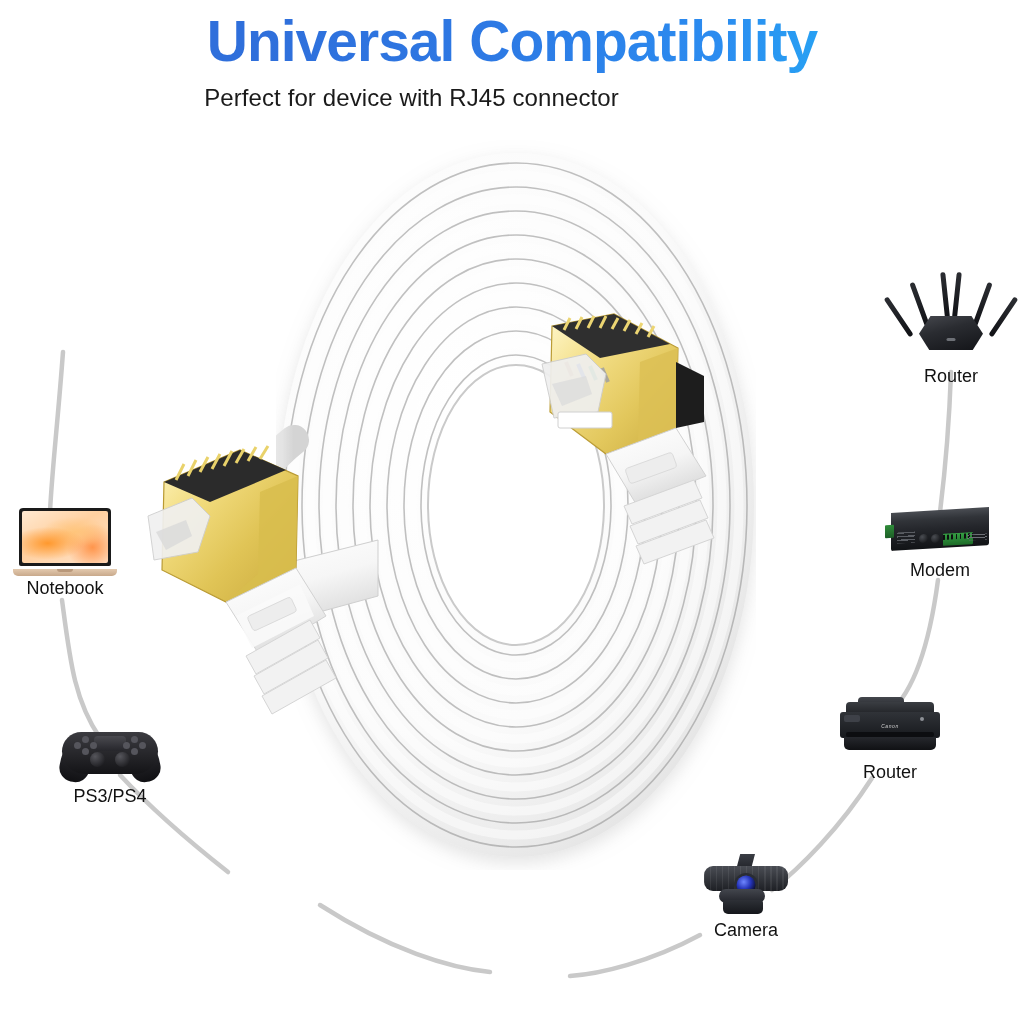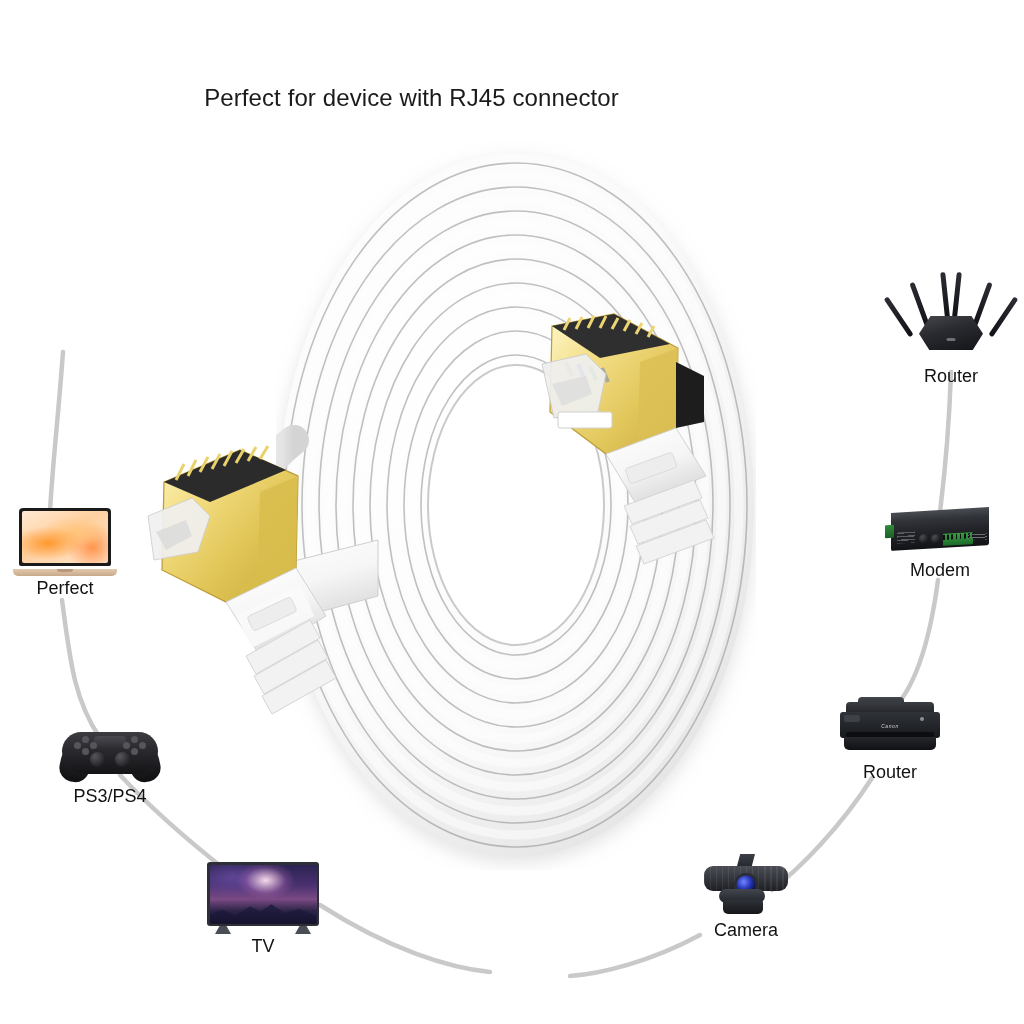--- a/index.html
+++ b/index.html
@@ -337,20 +337,21 @@
   }
 
   
   .rj { position: absolute; }
 </style>
 </head>
 <body>
 
 <div id="page">
 
+  <div class="title">Universal Compatibility</div>
   <div class="subtitle">Perfect for device with RJ45 connector</div>
 
   <svg id="lines" viewBox="0 0 1024 1024">
     <g fill="none" stroke="#c9c9c9" stroke-width="4.5" stroke-linecap="round">
 
       <path d="M 63,352 C 58,420 52,470 50,512"></path>
       <path d="M 62,600 C 70,660 74,700 100,738"></path>
       <path d="M 120,775 C 160,818 200,850 228,872"></path>
       <path d="M 320,905 C 390,950 450,968 490,972"></path>
 
@@ -518,21 +519,21 @@
 
 
   <div class="node" style="left:13px; top:508px; width:104px;">
     <div class="art nb-wrap">
       <div class="nb-screen">
           <div class="nb-img"></div>
         </div>
       <div class="nb-base"></div>
       <div class="nb-notch"></div>
     </div>
-    <div class="lbl">Perfect</div>
+    <div class="lbl">Notebook</div>
   </div>
 
   <div class="node" style="left:58px; top:726px; width:104px;">
     <div class="art ps-wrap">
       <div class="ps-hl"></div>
       <div class="ps-hr"></div>
       <div class="ps-body"></div>
       <div class="ps-touch"></div>
       <div class="ps-stick" style="left:32px;"></div>
       <div class="ps-stick" style="right:32px;"></div>
@@ -541,32 +542,20 @@
       <div class="ps-btn" style="left:24px; top:22px;"></div>
       <div class="ps-btn" style="left:32px; top:16px;"></div>
       <div class="ps-btn" style="right:16px; top:16px;"></div>
       <div class="ps-btn" style="right:24px; top:10px;"></div>
       <div class="ps-btn" style="right:24px; top:22px;"></div>
       <div class="ps-btn" style="right:32px; top:16px;"></div>
     </div>
     <div class="lbl">PS3/PS4</div>
   </div>
 
-  <div class="node" style="left:207px; top:862px; width:112px;">
-    <div class="art tv-wrap">
-      <div class="tv-frame">
-          <div class="tv-img">
-            <div class="tv-mtn"></div>
-          </div>
-        </div>
-      <div class="tv-foot-l"></div>
-      <div class="tv-foot-r"></div>
-    </div>
-    <div class="lbl">TV</div>
-  </div>
 
 
   <div class="node" style="left:702px; top:852px; width:88px;">
     <div class="art cam-wrap">
       <div class="cam-tab"></div>
       <div class="cam-body">
           <div class="cam-ribs"></div>
         </div>
       <div class="cam-lens"></div>
       <div class="cam-clip-top"></div>

